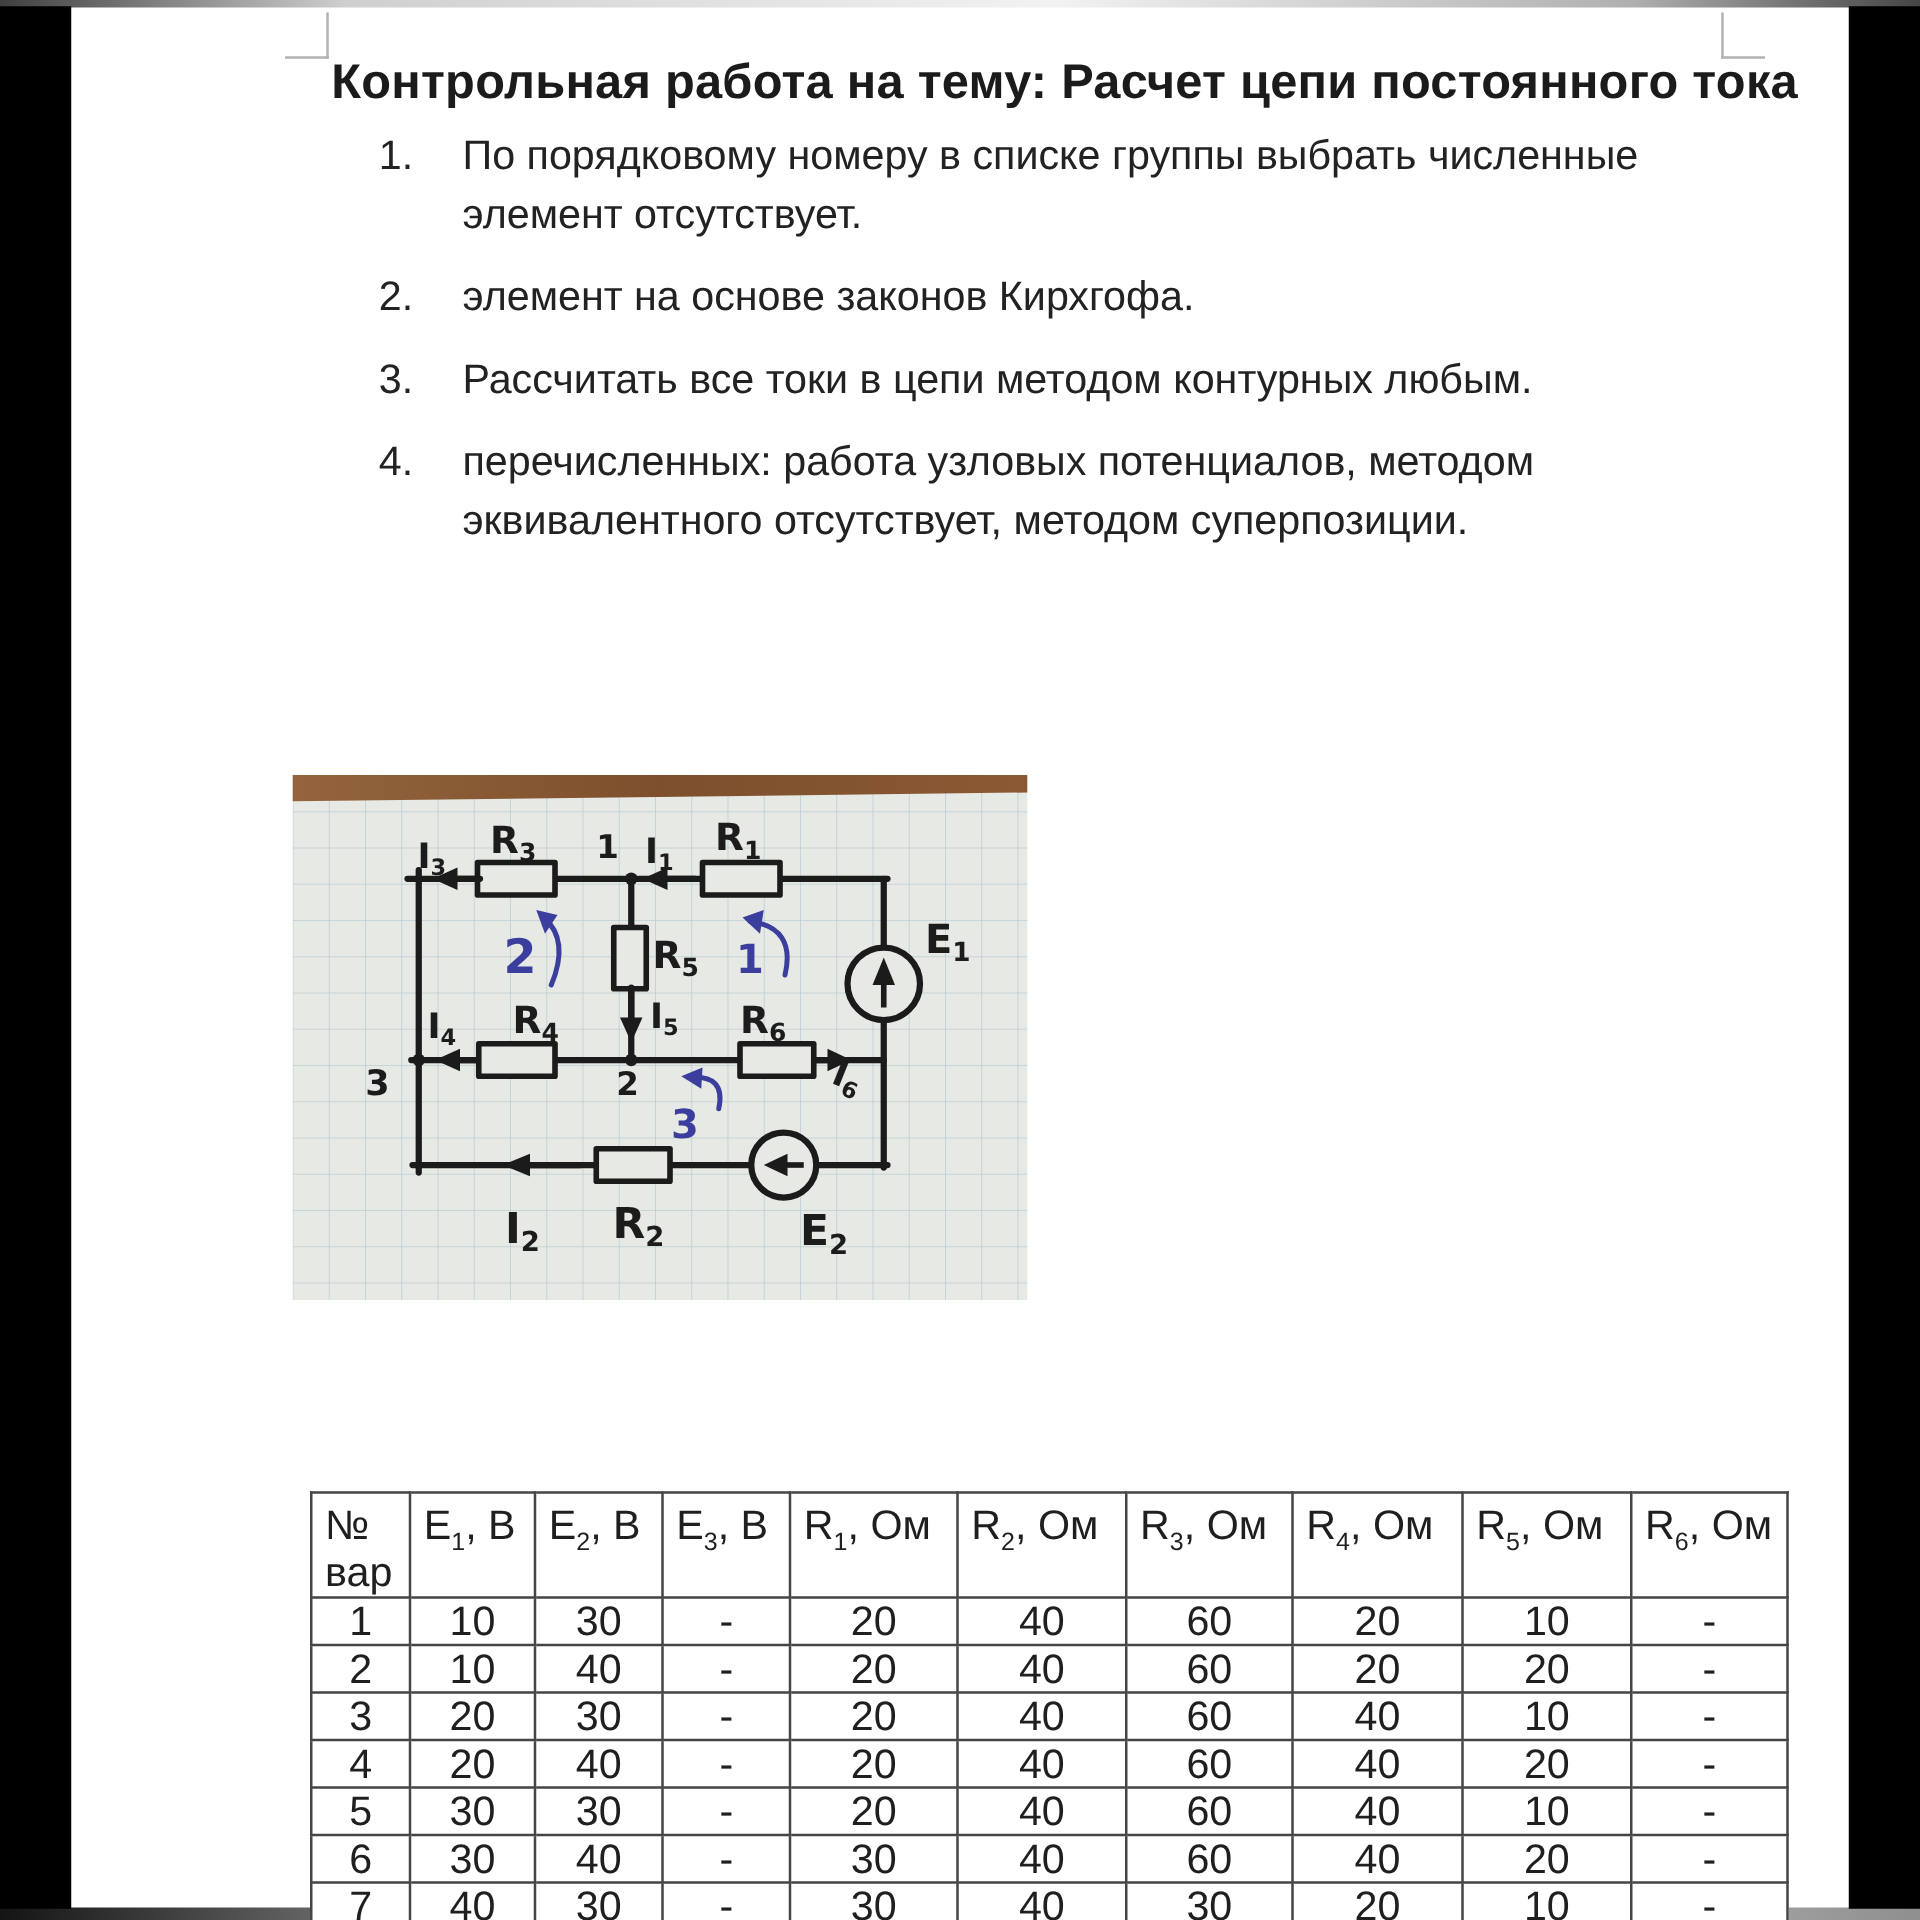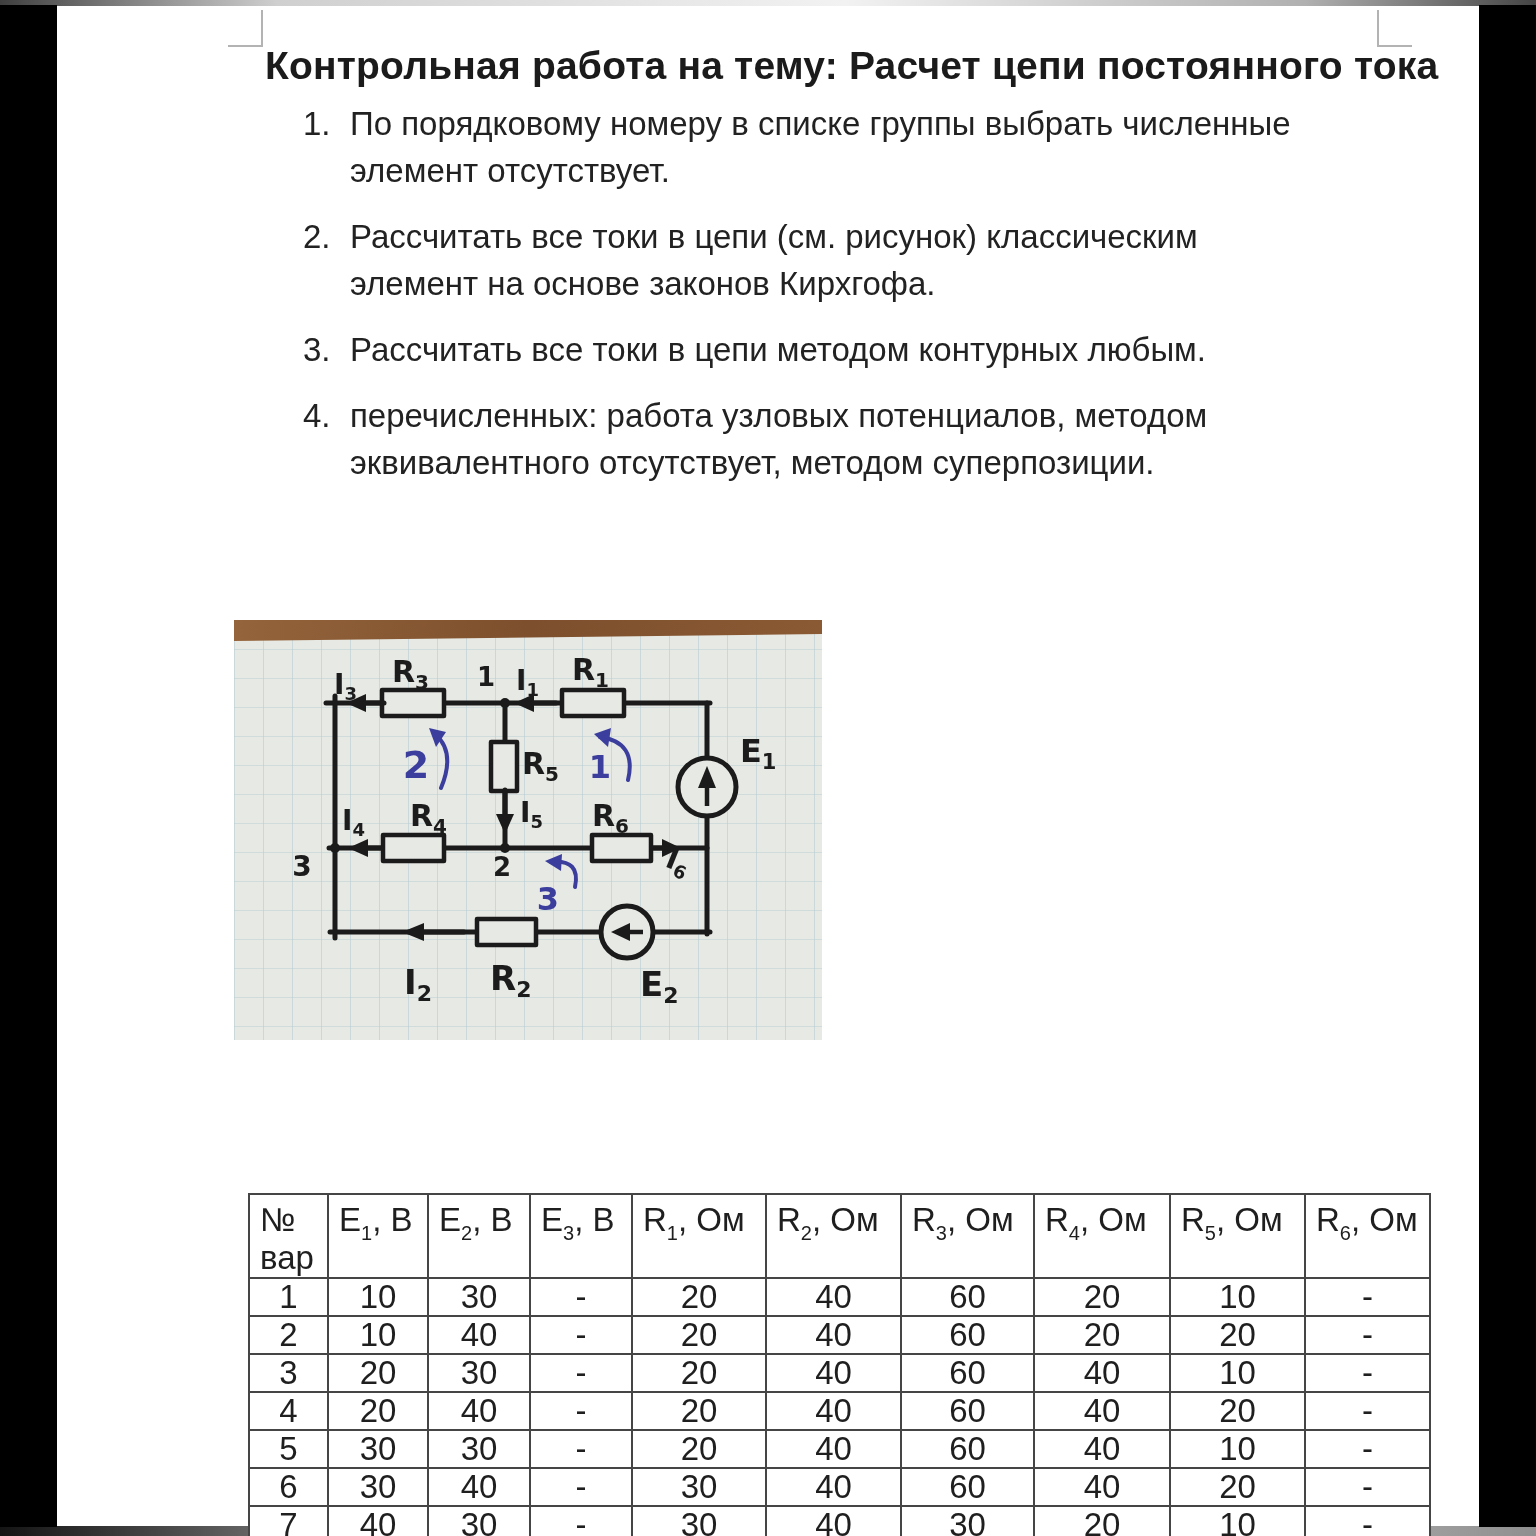--- a/index.html
+++ b/index.html
@@ -16,21 +16,21 @@
   .corner{position:absolute;width:33px;height:35px;border-bottom:2px solid #b3b3b3;}
   #corner-tl{left:228px;top:10px;border-right:2px solid #b3b3b3;}
   #corner-tr{left:1377px;top:10px;border-left:2px solid #b3b3b3;}
 
   .doc-title{position:absolute;left:265px;top:44px;font-size:39px;font-weight:700;
     color:#1b1b1b;letter-spacing:.2px;white-space:nowrap;}
   .tasks{position:absolute;left:303px;top:100px;width:1100px;font-size:33px;
     line-height:47px;color:#222;}
   .task{display:flex;margin-bottom:19px;}
   .task-num{width:47px;flex:none;}
-  .task-line{display:block;}
+  .task-line{display:block;margin-left:20px;}
 
   .photo{position:absolute;left:234px;top:620px;width:588px;height:420px;}
 
   .dtable{position:absolute;left:248px;top:1193px;border-collapse:collapse;
     table-layout:fixed;background:#fff;}
   .dtable th,.dtable td{border:2px solid #454545;color:#1f1f1f;}
   .dtable th{font-size:33px;font-weight:400;text-align:left;vertical-align:top;
     padding:6px 0 0 10px;height:72px;line-height:38px;overflow:hidden;}
   .dtable td{font-size:33px;text-align:center;height:36px;padding:0;line-height:36px;}
   .sub{font-size:20px;position:relative;top:9px;}
@@ -51,21 +51,20 @@
     <div class="task">
       <div class="task-num">1.</div>
       <div>
         <span class="task-line">По порядковому номеру в списке группы выбрать численные</span>
         <span class="task-line">элемент отсутствует.</span>
       </div>
     </div>
     <div class="task">
       <div class="task-num">2.</div>
       <div>
-        <span class="task-line">Рассчитать все токи в цепи (см. рисунок) классическим</span>
         <span class="task-line">элемент на основе законов Кирхгофа.</span>
       </div>
     </div>
     <div class="task">
       <div class="task-num">3.</div>
       <div>
         <span class="task-line">Рассчитать все токи в цепи методом контурных любым.</span>
       </div>
     </div>
     <div class="task">

